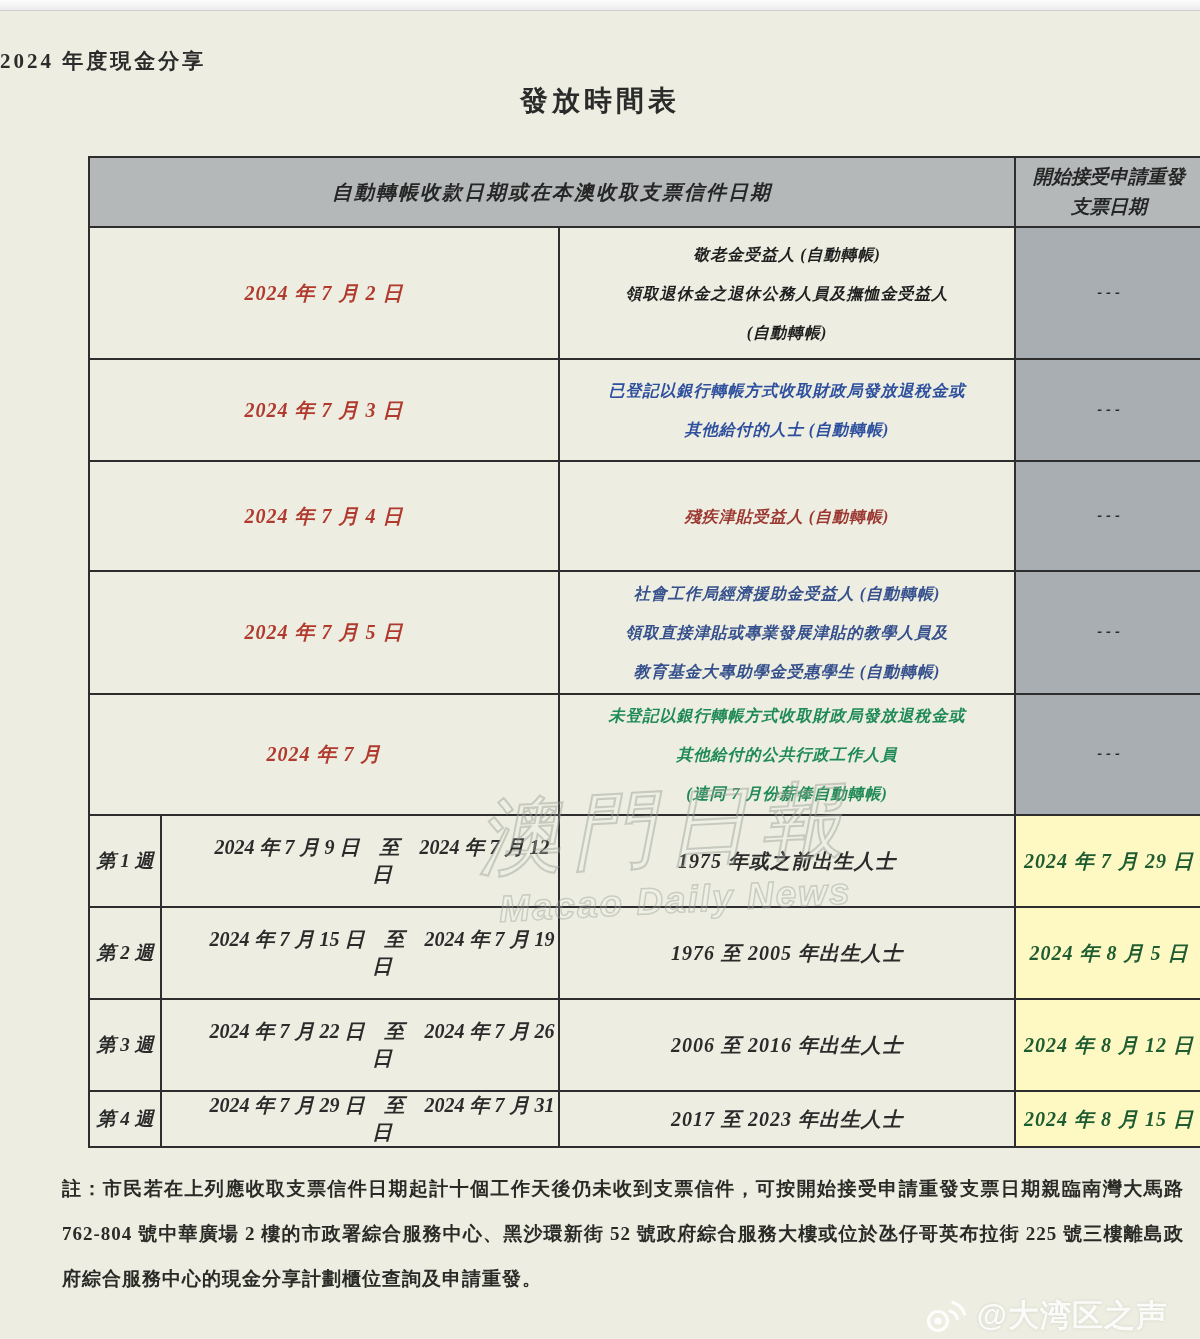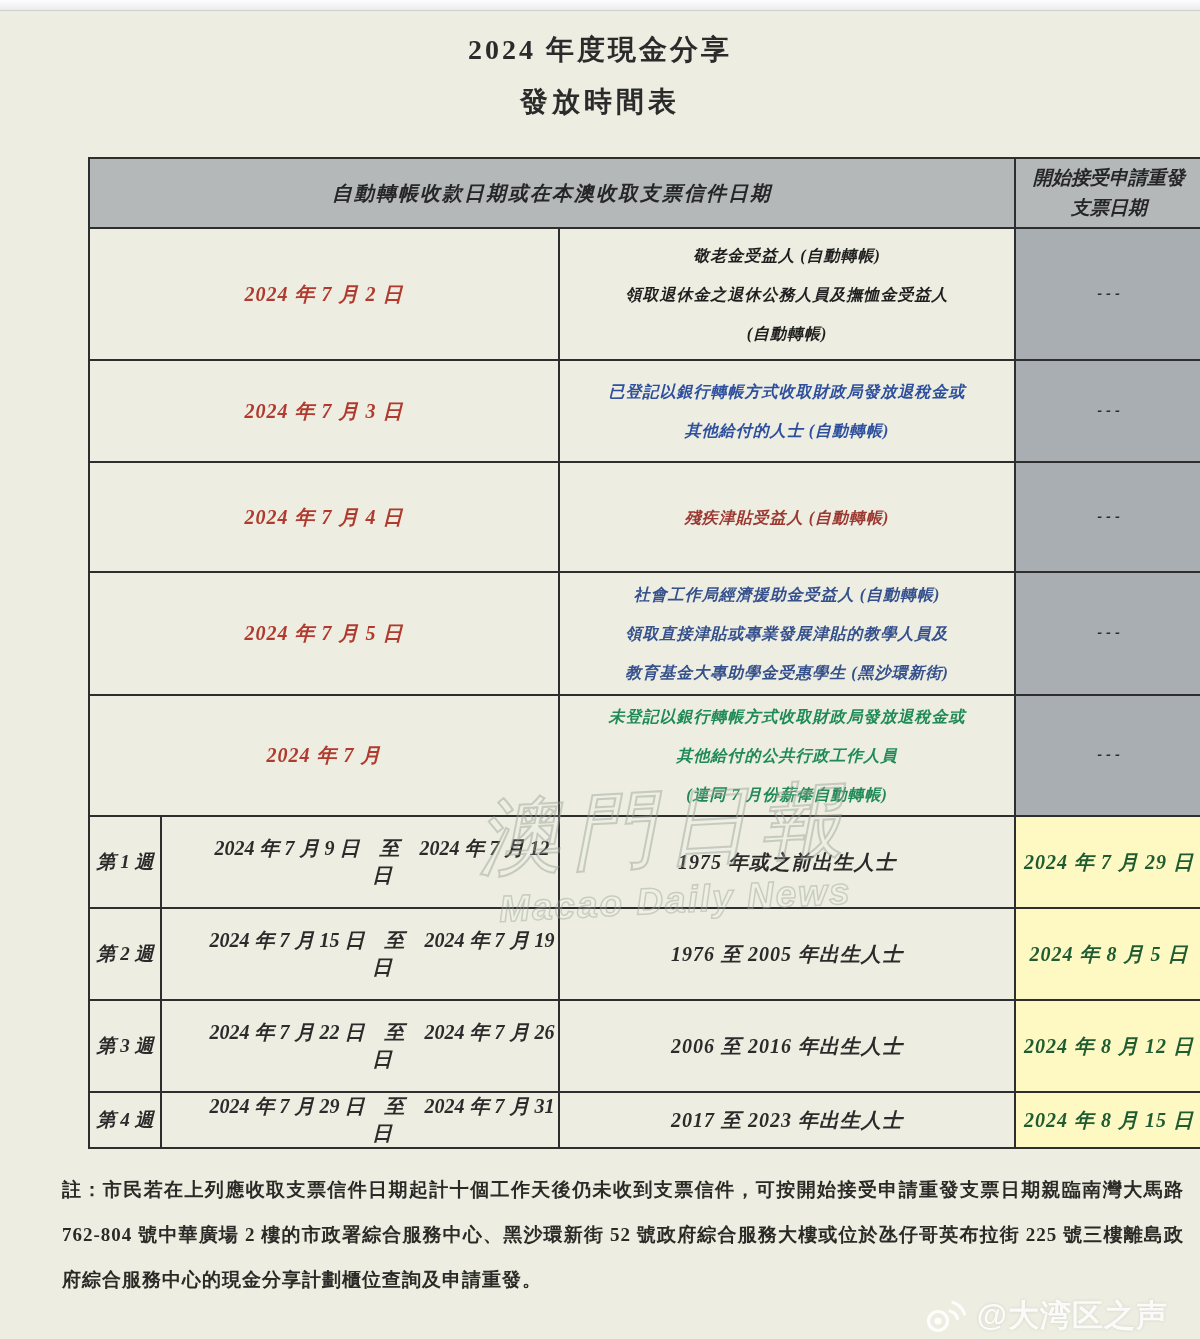--- a/index.html
+++ b/index.html
@@ -11,25 +11,25 @@
     font-family:"Liberation Serif","DejaVu Serif",serif;
     color:#2b2b2b;
     overflow:hidden;
   }
   .top-strip {
     height:11px; width:100%;
     background:linear-gradient(#fdfdfd,#ececec);
     border-bottom:1px solid #cfcfcf;
   }
   .title-line1 {
-    margin-top:20px; text-align:center;
-    font-size:28px; font-weight:bold; letter-spacing:3px;
+    margin-top:36px; text-align:left;
+    font-size:21px; font-weight:bold; letter-spacing:3px;
   }
   .title-line2 {
-    margin-top:14px; text-align:center;
+    margin-top:7px; text-align:center;
     font-size:28px; font-weight:bold; letter-spacing:4px;
   }
   table.schedule {
     margin:36px 0 0 88px;
     width:1114px;
     border-collapse:collapse;
     table-layout:fixed;
     border:2px solid #b91c1c;
     font-style:italic;
   }
@@ -156,21 +156,21 @@
           <div class="desc-line">殘疾津貼受益人 (自動轉帳)</div>
         </td>
     <td class="reissue-cell gray">---</td>
   </tr>
 
   <tr>
     <td class="date-cell" colspan="2">2024 年 7 月 5 日</td>
     <td class="desc-cell" style="color: rgb(53, 80, 140);">
           <div class="desc-line">社會工作局經濟援助金受益人 (自動轉帳)</div>
           <div class="desc-line">領取直接津貼或專業發展津貼的教學人員及</div>
-          <div class="desc-line">教育基金大專助學金受惠學生 (黑沙環新街)</div>
+          <div class="desc-line">教育基金大專助學金受惠學生 (自動轉帳)</div>
         </td>
     <td class="reissue-cell gray">---</td>
   </tr>
 
   <tr>
     <td class="date-cell" colspan="2">2024 年 7 月</td>
     <td class="desc-cell" style="color: rgb(31, 138, 85);">
           <div class="desc-line">未登記以銀行轉帳方式收取財政局發放退稅金或</div>
           <div class="desc-line">其他給付的公共行政工作人員</div>
           <div class="desc-line">(連同 7 月份薪俸自動轉帳)</div>

